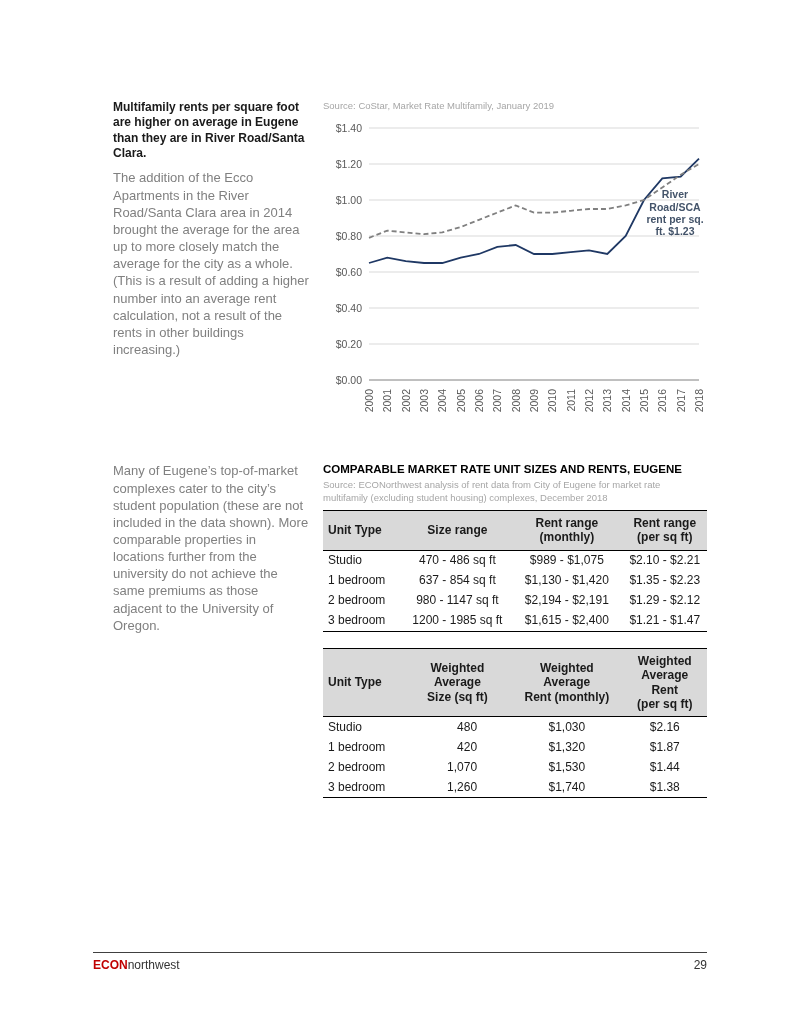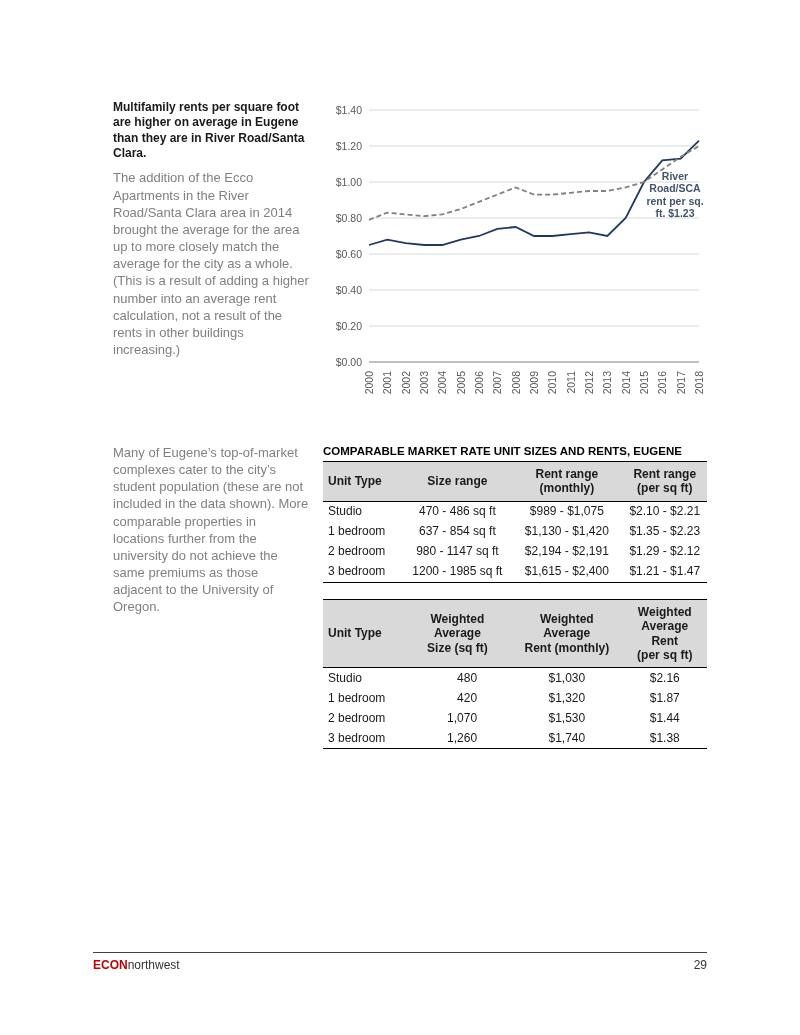--- a/index.html
+++ b/index.html
@@ -47,20 +47,21 @@
 
 <div class="page">
   <div class="content">
 
     <section class="row">
       <div class="col-left">
         <p class="lead">Multifamily rents per square foot are higher on average in Eugene than they are in River Road/Santa Clara.</p>
         <p class="body-text">The addition of the Ecco Apartments in the River Road/Santa Clara area in 2014 brought the average for the area up to more closely match the average for the city as a whole. (This is a result of adding a higher number into an average rent calculation, not a result of the rents in other buildings increasing.)</p>
       </div>
       <div class="col-right">
+        <p class="fig-source">Source: CoStar, Market Rate Multifamily, January 2019</p>
         <div class="chart-wrap">
           <svg id="chart-svg" width="384" height="300" viewBox="0 0 384 300">
               <line x1="46" x2="376" y1="262" y2="262" stroke="#808080" stroke-width="1"></line>
               <text x="39" y="265.8" text-anchor="end" class="ytick">$0.00</text>
               <line x1="46" x2="376" y1="226" y2="226" stroke="#d9d9d9" stroke-width="1"></line>
               <text x="39" y="229.8" text-anchor="end" class="ytick">$0.20</text>
               <line x1="46" x2="376" y1="190" y2="190" stroke="#d9d9d9" stroke-width="1"></line>
               <text x="39" y="193.8" text-anchor="end" class="ytick">$0.40</text>
               <line x1="46" x2="376" y1="153.99999999999997" y2="153.99999999999997" stroke="#d9d9d9" stroke-width="1"></line>
               <text x="39" y="157.79999999999998" text-anchor="end" class="ytick">$0.60</text>
@@ -98,20 +99,21 @@
         </div>
       </div>
     </section>
 
     <section class="row section2">
       <div class="col-left">
         <p class="body-text">Many of Eugene’s top-of-market complexes cater to the city’s student population (these are not included in the data shown). More comparable properties in locations further from the university do not achieve the same premiums as those adjacent to the University of Oregon.</p>
       </div>
       <div class="col-right">
         <p class="fig-title">COMPARABLE MARKET RATE UNIT SIZES AND RENTS, EUGENE</p>
+        <p class="fig-source">Source: ECONorthwest analysis of rent data from City of Eugene for market rate multifamily (excluding student housing) complexes, December 2018</p>
         <table id="table1" class="t1">
             <thead>
               <tr>
                 <th>Unit Type</th>
                 <th>Size range</th>
                 <th>Rent range
 (monthly)</th>
                 <th>Rent range
 (per sq ft)</th>
               </tr>

